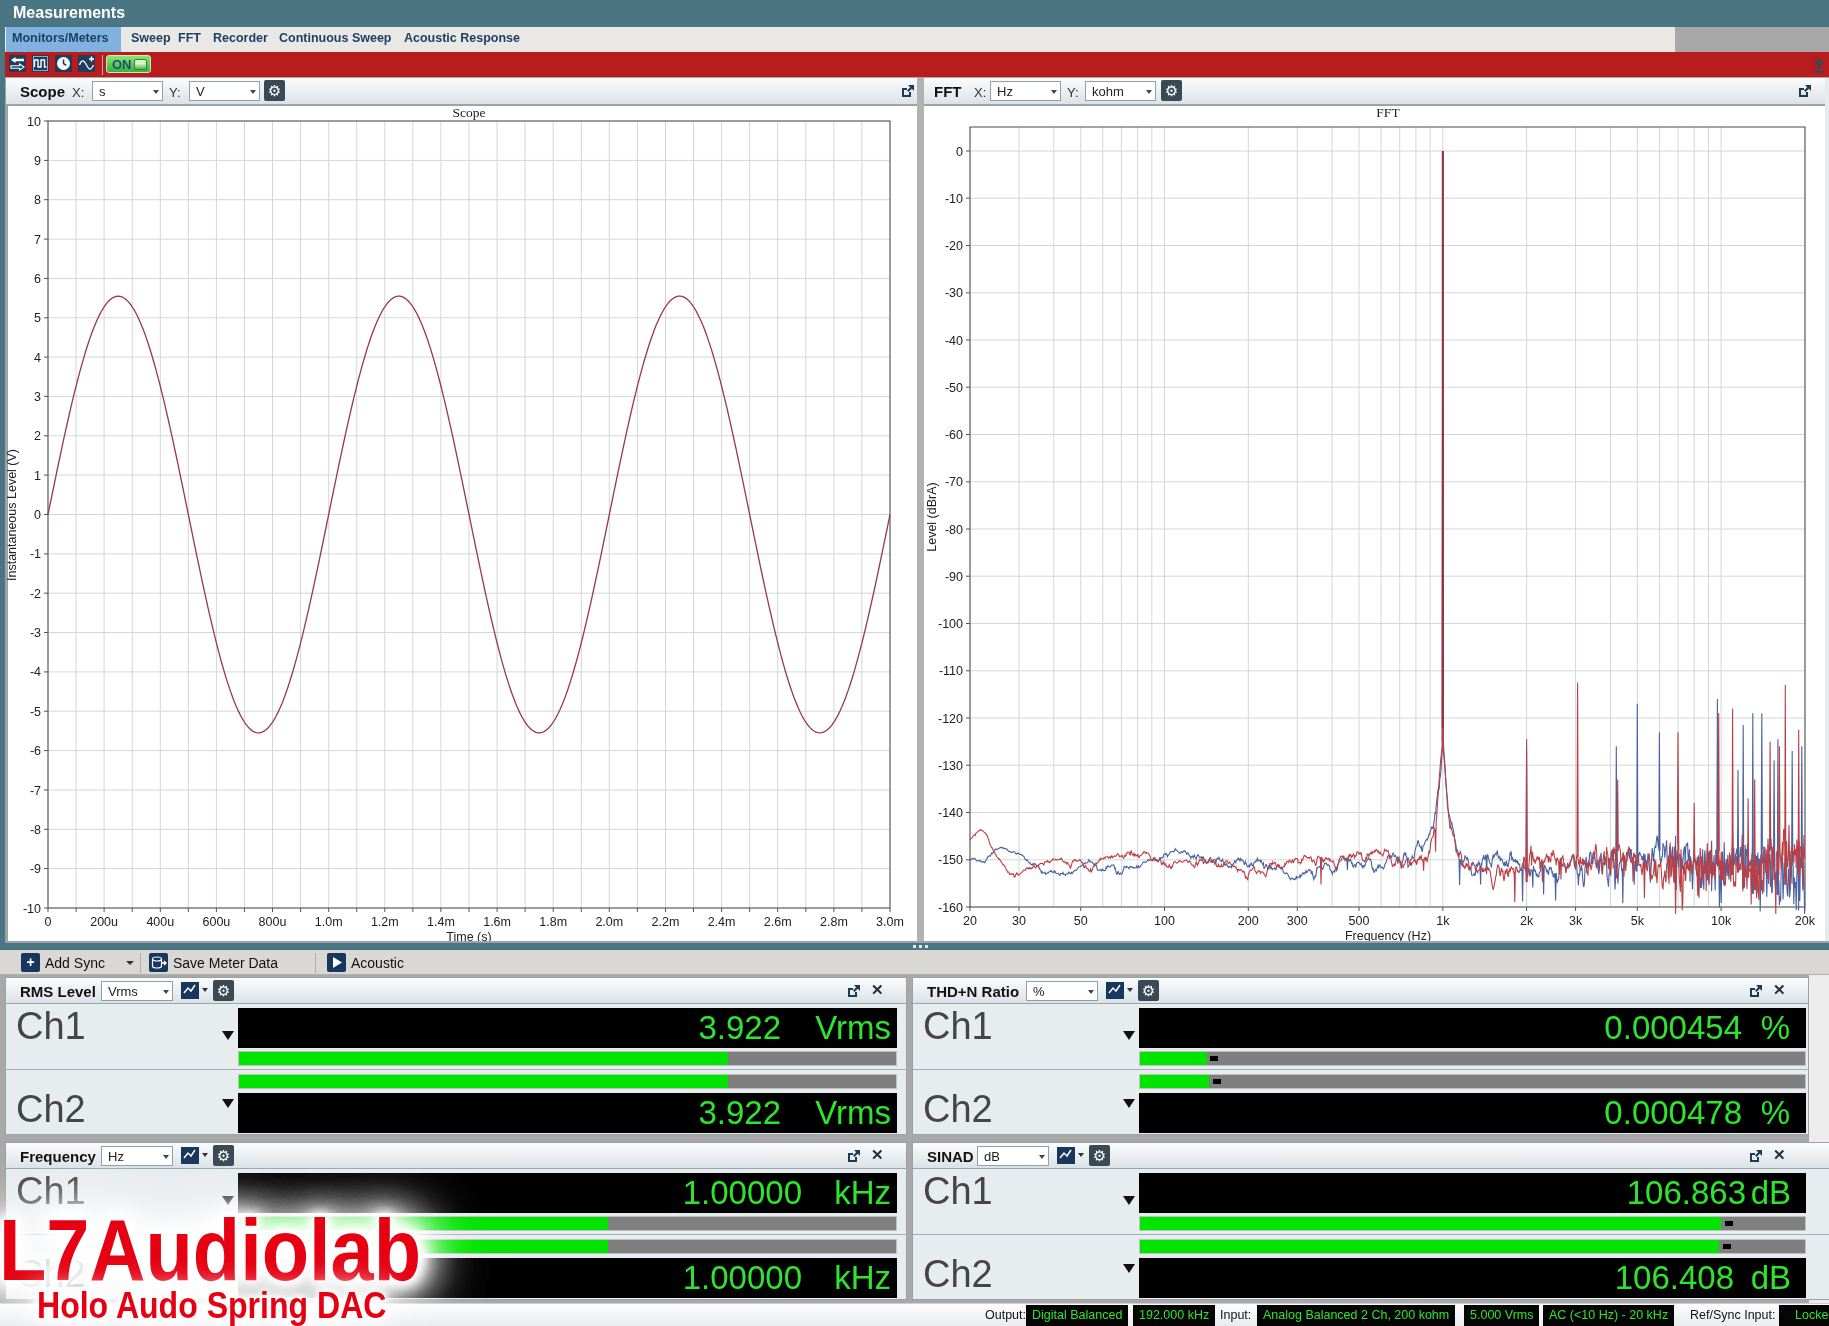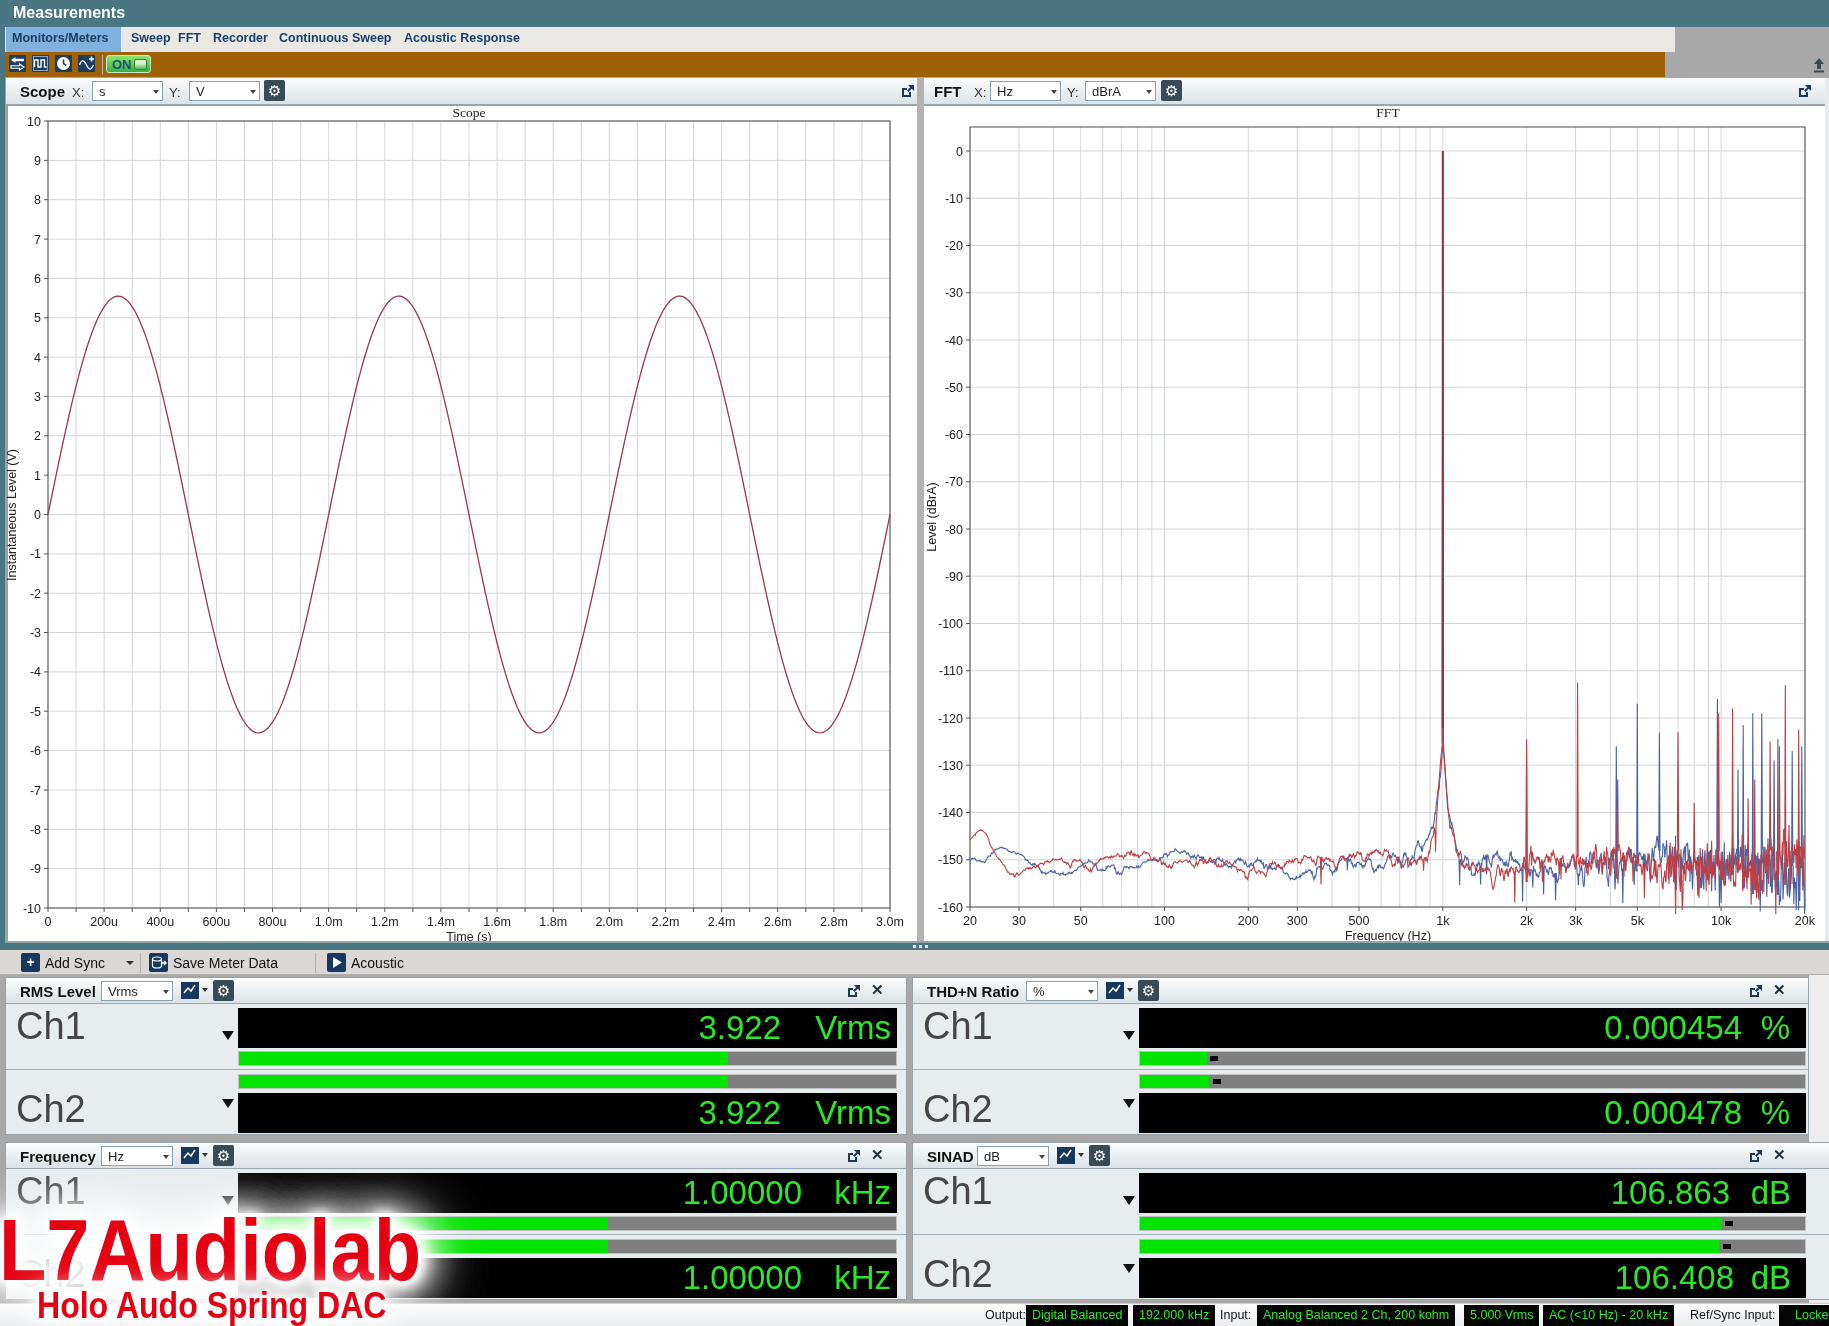--- a/index.html
+++ b/index.html
@@ -1,20 +1,20 @@
 <!DOCTYPE html>
 <html><head><meta charset="utf-8"><style>
 *{margin:0;padding:0;box-sizing:border-box}
 html,body{width:1829px;height:1326px;overflow:hidden;background:#a8a8a8;font-family:"Liberation Sans",sans-serif}
 #titlebar{position:absolute;left:0;top:0;width:1829px;height:27px;background:#4a7582}
 #titlebar span{position:absolute;left:13px;top:4px;font-size:16px;font-weight:bold;color:#fff}
 #tabs{position:absolute;left:0;top:27px;width:1675px;height:25px;background:#e9e8e5}
 .tab{position:absolute;top:4px;font-size:12.5px;font-weight:bold;color:#1c3f66}
 #seltab{position:absolute;left:6px;top:0;width:115px;height:25px;background:#7fb2de}
-#toolbar{position:absolute;left:0;top:52px;width:1665px;height:26px;background:#a16207;border-bottom:1px solid #a9a9a9}
+#toolbar{position:absolute;left:0;top:52px;width:1829px;height:26px;background:#b91c1c;border-bottom:1px solid #a9a9a9}
 .ticon{position:absolute;top:3px;width:17px;height:17px;background:#1d3c5e;border-radius:1px}
 .tsep{position:absolute;top:3px;width:1px;height:20px;background:#b0b0b0}
 #onbtn{position:absolute;left:106px;top:3px;width:45px;height:18px;border:1px solid #cde8c4;border-radius:3px;background:linear-gradient(#8ce46e,#35b23e)}
 #onbtn b{position:absolute;left:5px;top:1px;font-size:13px;color:#1b4f7a}
 #onbtn i{position:absolute;right:3px;top:2.5px;width:13px;height:11px;background:linear-gradient(#d9f2cf 40%,#57b14e);border:1px solid #2e8a2e;border-radius:2px}
 .phead{position:absolute;height:27px;background:linear-gradient(#fbfcfc,#dbe2e6);border-bottom:1px solid #9aa6ad}
 .ptitle{position:absolute;top:5px;font-size:15px;font-weight:bold;color:#111}
 .plab{position:absolute;top:7px;font-size:13px;color:#333}
 .dd{position:absolute;top:3px;height:20px;background:#fff;border:1px solid #8aa0b4;font-size:13px;color:#222}
 .dd span{position:absolute;left:6px;top:2px}
@@ -395,21 +395,21 @@
 </div>
 <div class="phead" style="left:924px;top:78px;width:901px">
  <div class="ptitle" style="left:10px">FFT</div>
  <div class="plab" style="left:50px">X:</div>
  <div class="dd" style="left:66px;width:71px">
       <span>Hz</span>
       <i></i>
     </div>
  <div class="plab" style="left:143px">Y:</div>
  <div class="dd" style="left:161px;width:71px">
-      <span>dBrA</span>
+      <span>kohm</span>
       <i></i>
     </div>
  <div class="gear" style="left:237px">⚙</div>
  <svg class="exico" style="left:873px" viewBox="0 0 16 16">
       <path d="M2 5v9h9V9h-2v3H4V7h3V5z" fill="#1f3a56"></path>
       <path d="M8 2h6v6l-2.2-2.2L8.5 9 7 7.5l3.2-3.3z" fill="#1f3a56"></path>
     </svg>
 </div>
 <div id="tealsplit">
     <div style="position:absolute;left:913px;top:2px;width:3px;height:3px;background:#dfe8ea"></div>
@@ -564,21 +564,21 @@
       <div class="gear" style="left:176px">⚙</div>
       <svg class="exico" style="left:835px" viewBox="0 0 16 16">
         <path d="M2 5v9h9V9h-2v3H4V7h3V5z" fill="#1f3a56"></path>
         <path d="M8 2h6v6l-2.2-2.2L8.5 9 7 7.5l3.2-3.3z" fill="#1f3a56"></path>
       </svg>
       <div class="xico" style="left:860px">✕</div>
     </div>
     <div class="chlab" style="left:10px;top:27px">Ch1</div>
     <div class="charrow" style="left:210px;top:53px"></div>
     <div class="disp" style="left:226px;top:30px;width:667px;height:40px">
-      <div class="dv" style="right:76px;top:1px">106.863</div>
+      <div class="dv" style="right:60px;top:1px">106.863</div>
       <div class="dv" style="right:15px;top:1px">dB</div>
     </div>
     <div class="bar" style="left:226px;top:73px;width:667px;height:15px">
       <i style="width:87.3%"></i>
       <b style="left:585px;width:8px"></b>
     </div>
     <div class="rowdiv" style="top:91px"></div>
     <div class="bar" style="left:226px;top:96px;width:667px;height:15px">
       <i style="width:87.0%"></i>
       <b style="left:583px;width:8px"></b>

